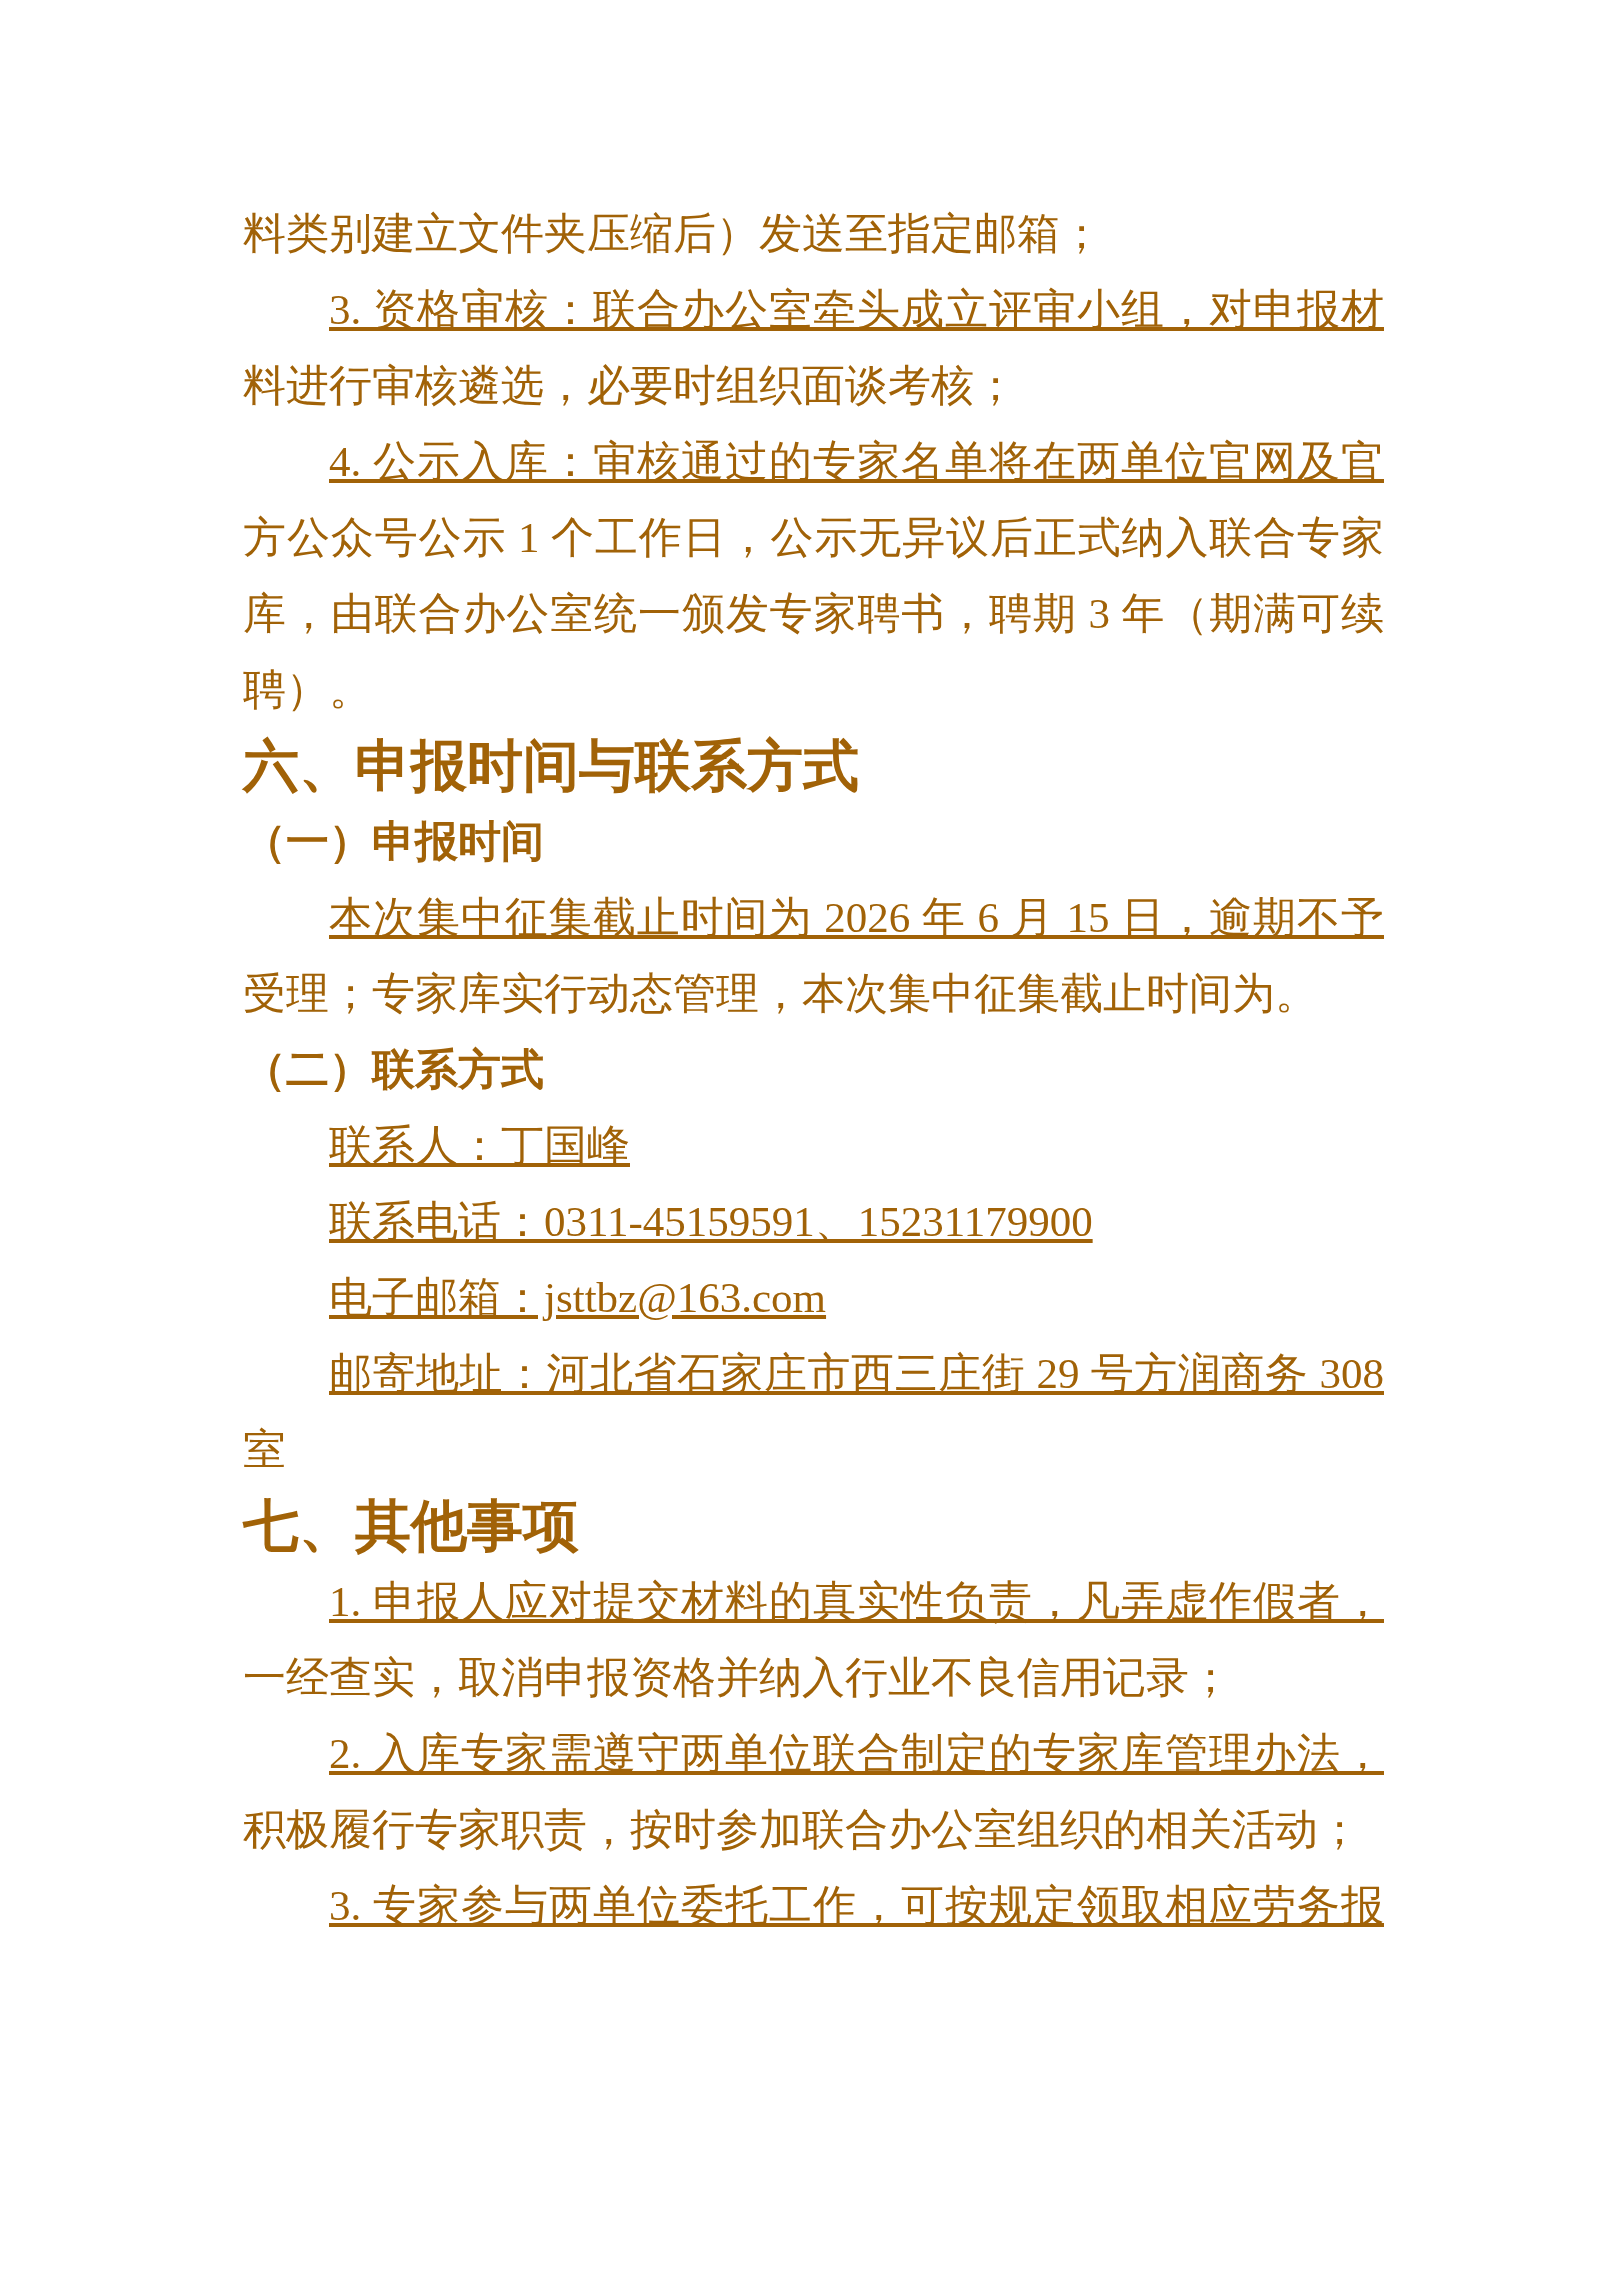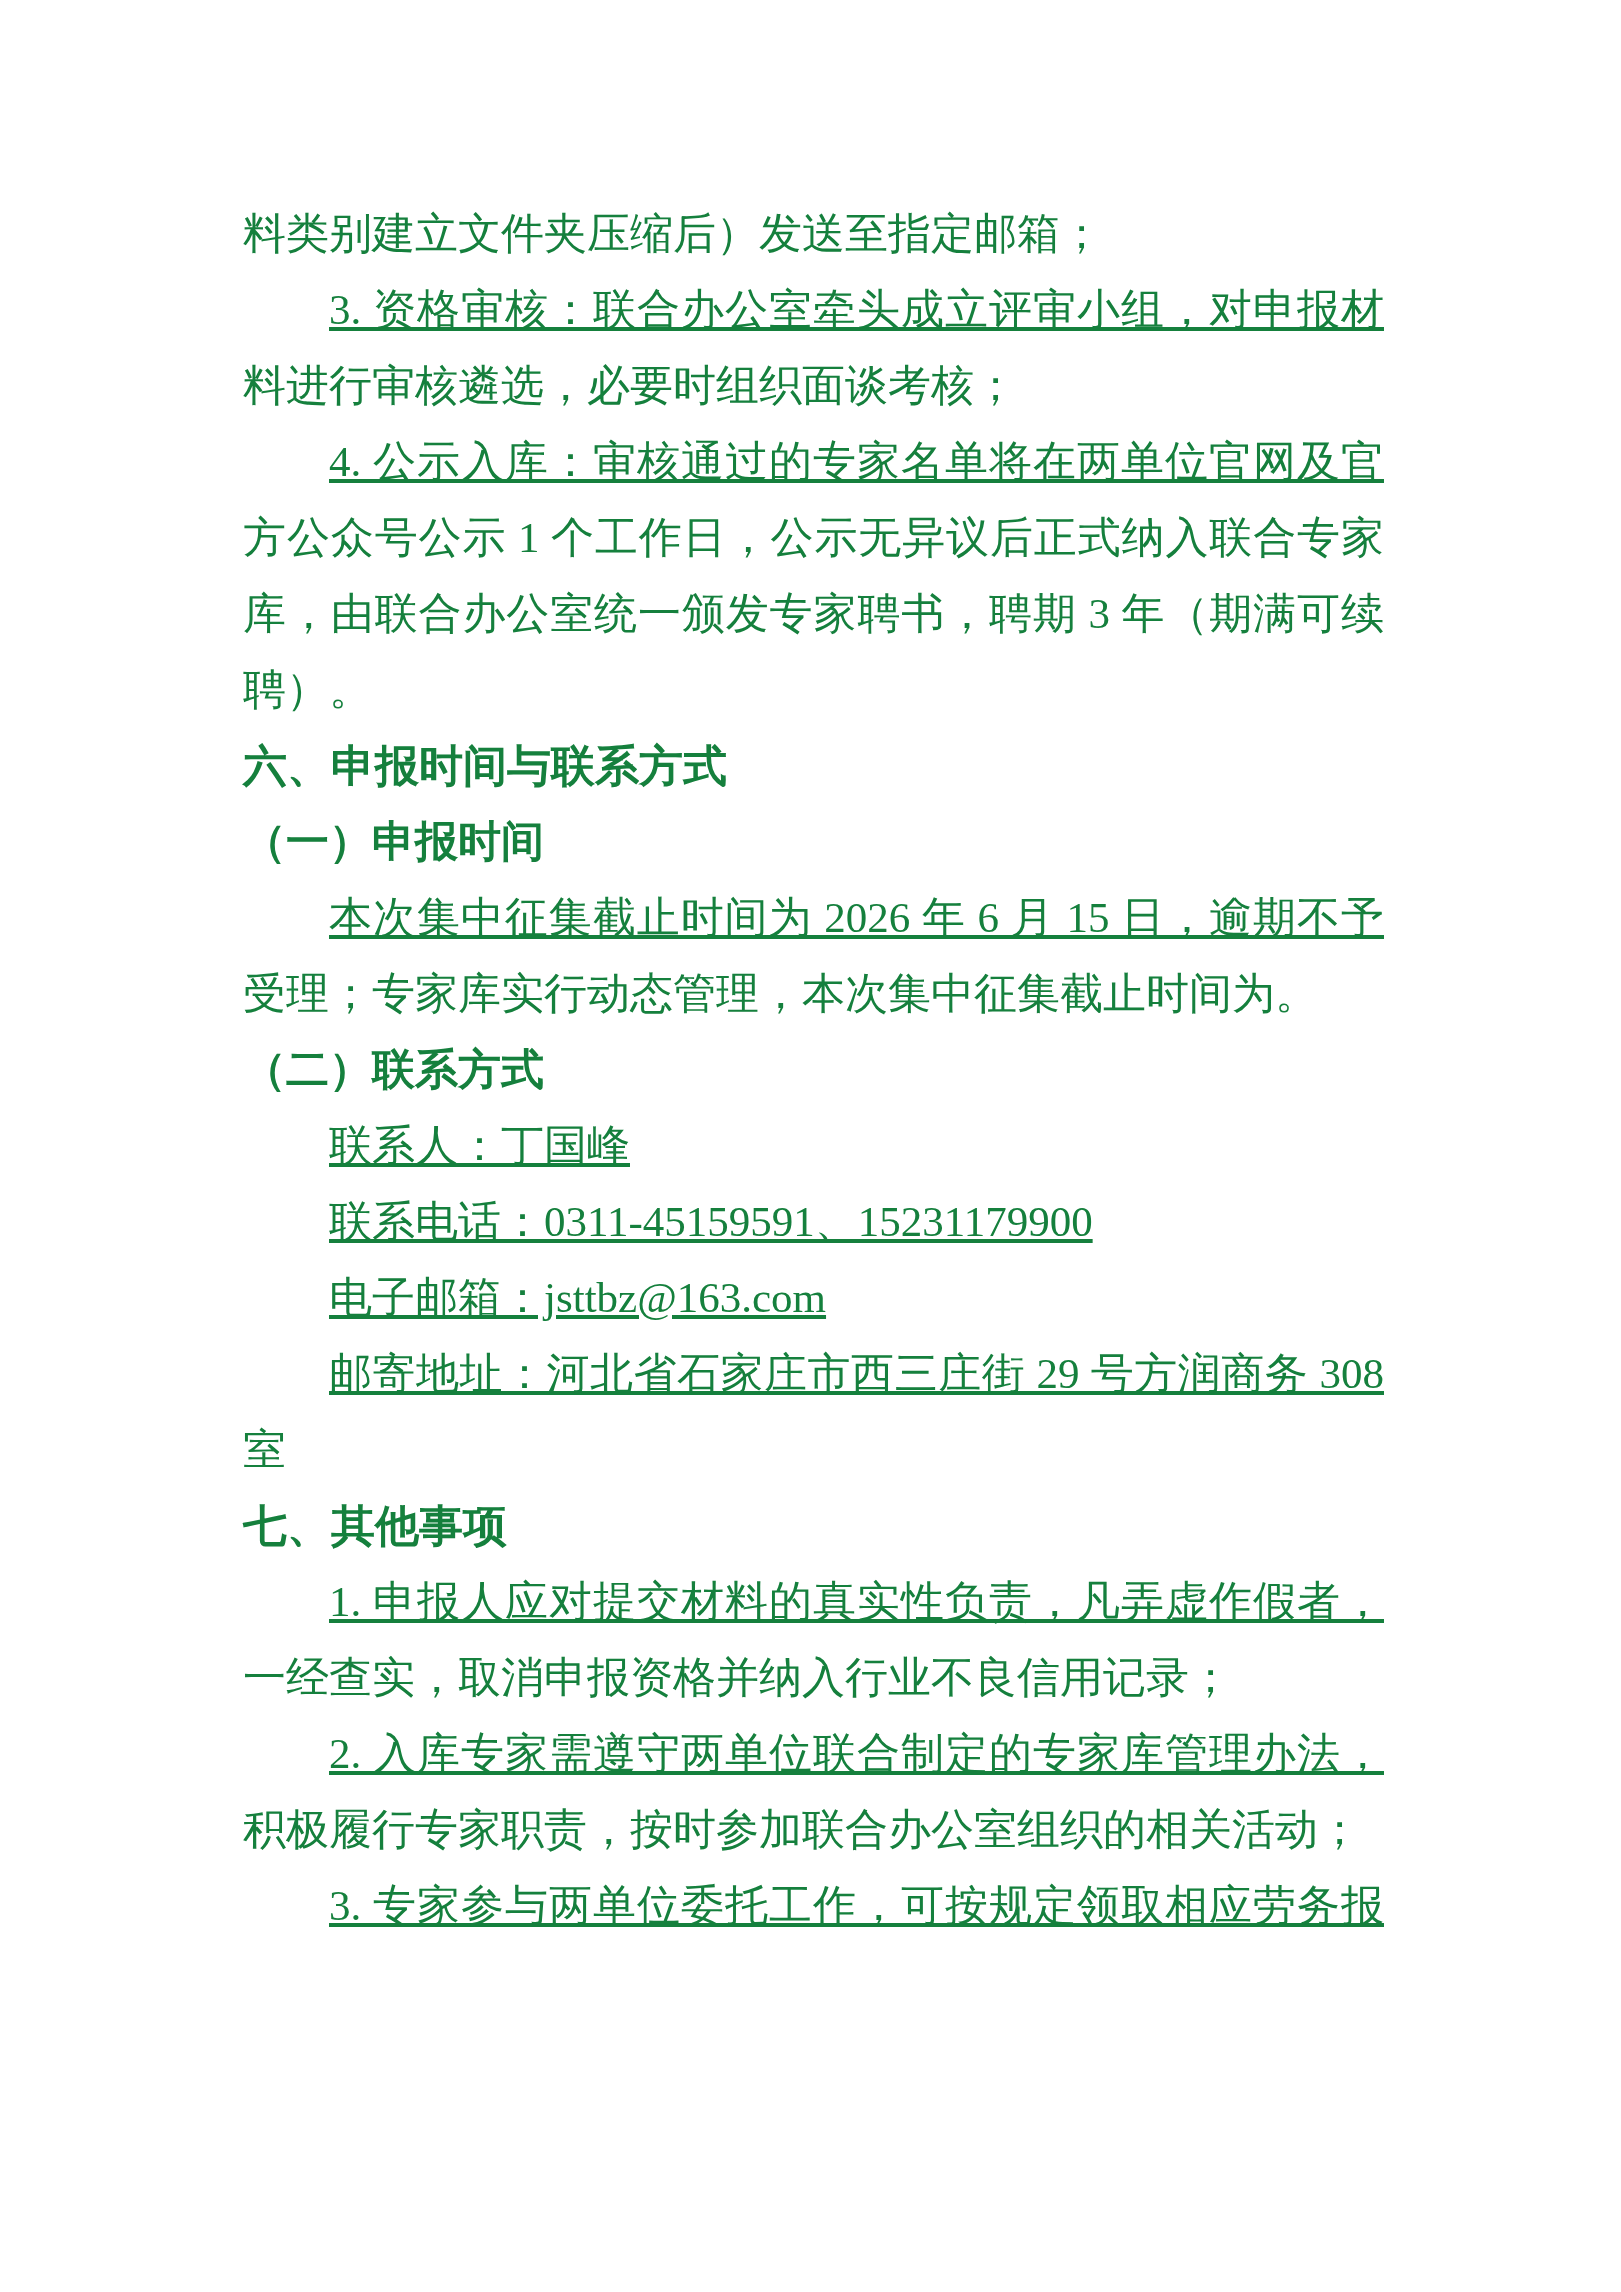--- a/index.html
+++ b/index.html
@@ -14,21 +14,21 @@
     margin: 0 auto;
     background: #ffffff;
     box-sizing: border-box;
     overflow: hidden;
   }
   .text-block {
     position: absolute;
     left: 243px;
     right: 237px;
     top: 196px;
-    color: #15803d;
+    color: #a16207;
   }
   .line {
     height: 76px;
     line-height: 76px;
     font-size: 43px;
     white-space: nowrap;
     font-family: "Liberation Serif", "DejaVu Serif", serif;
     font-weight: 400;
   }
   .line.justify {
@@ -36,21 +36,21 @@
     text-align: justify;
     text-align-last: justify;
   }
   .line.indent {
     padding-left: 86px;
     text-decoration: underline;
   }
   .line.h1 {
     font-family: "Liberation Sans", "DejaVu Sans", sans-serif;
     font-weight: 700;
-    font-size: 44px;
+    font-size: 56px;
   }
   .line.h2 {
     font-family: "Liberation Serif", "DejaVu Serif", serif;
     font-weight: 700;
   }
 </style>
 </head>
 <body>
 
 <div class="page">

